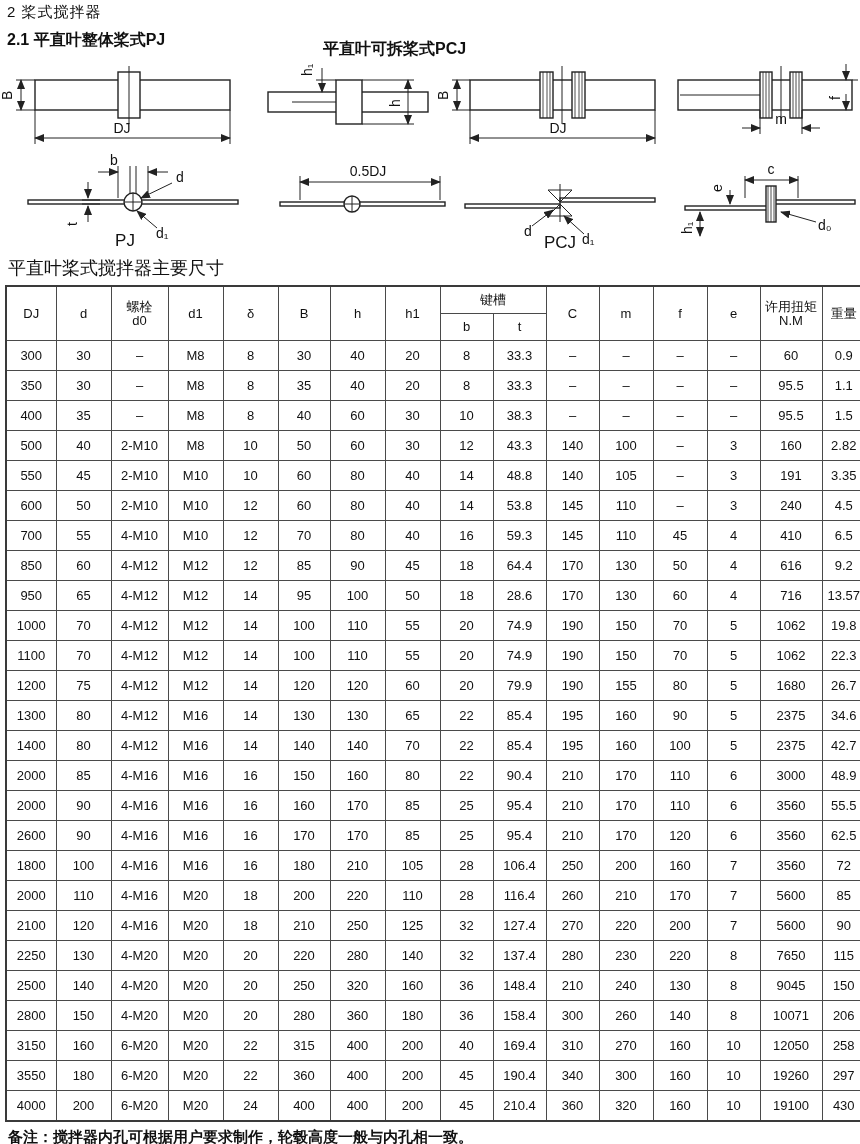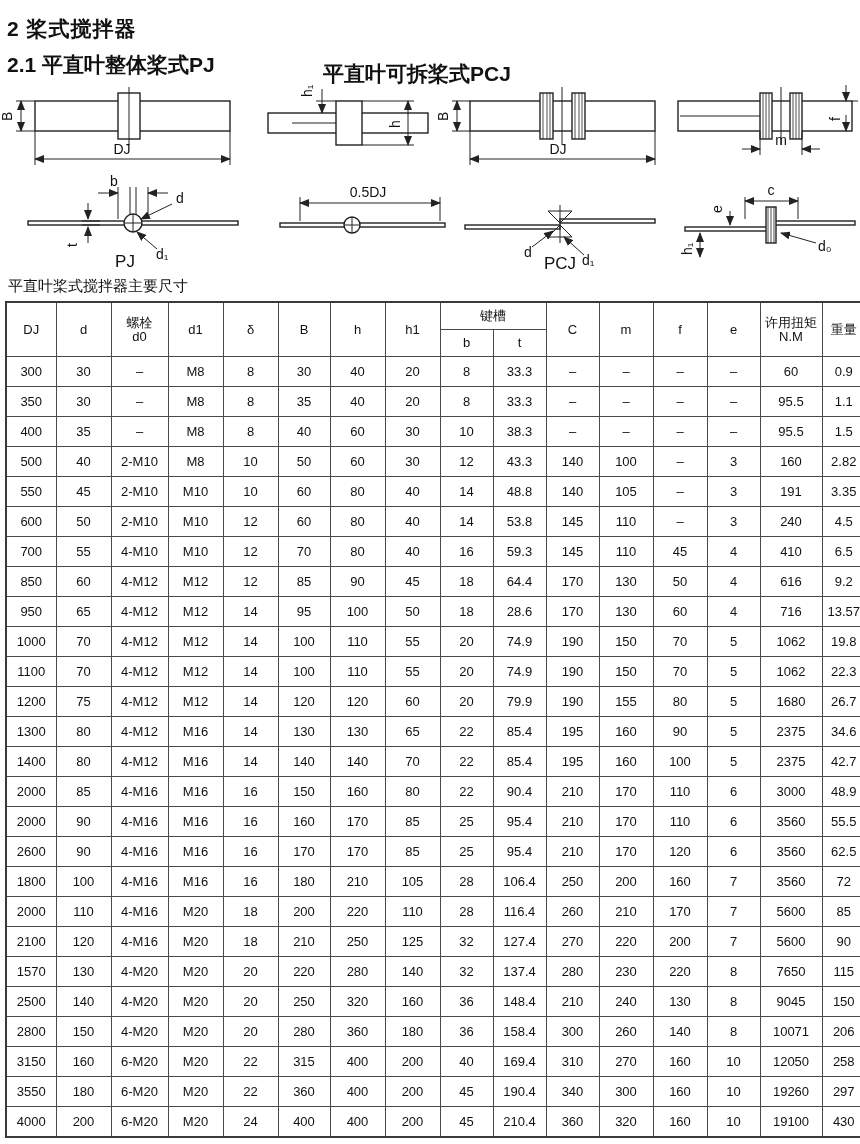--- a/index.html
+++ b/index.html
@@ -1,29 +1,29 @@
 <!DOCTYPE html>
 <html><head>
 <meta charset="utf-8">
 <style>
   html,body{margin:0;padding:0;background:#fff;}
   body{width:860px;height:1144px;color:#111;font-family:"Liberation Sans",sans-serif;overflow:hidden;}
   .page{padding:3px 5px 0 5px;position:relative;}
-  .doc-title{font-size:21px;font-weight:bold;margin:12px 0 8px 2px;letter-spacing:1px;}
-  .subtitle-row{position:relative;height:22px;font-size:21px;font-weight:bold;}
+  .doc-title{font-size:15px;font-weight:normal;margin:0 0 8px 2px;letter-spacing:1px;}
+  .subtitle-row{position:relative;height:22px;font-size:16px;font-weight:bold;}
   .subtitle-left{position:absolute;left:2px;top:0;}
   .subtitle-right{position:absolute;left:318px;top:0;margin-top:9px;}
   .diagram-wrap{width:860px;height:198px;margin-left:-5px;}
   svg text{font-family:"Liberation Sans",sans-serif;font-size:14px;fill:#111;}
   svg .big-label{font-size:17px;}
   svg .thin{stroke:#222;stroke-width:1;fill:none;}
   svg .shape{stroke:#222;stroke-width:1.4;fill:#fff;}
   svg .dim{stroke:#222;stroke-width:1;fill:none;}
   svg .hatch{stroke:#222;stroke-width:0.8;fill:none;}
-  .table-caption{font-size:15px;margin:6px 0 5px 3px;color:#111;}
+  .table-caption{font-size:18px;margin:6px 0 5px 3px;color:#111;}
   table.spec{border-collapse:collapse;table-layout:fixed;width:850px;margin:0 auto;font-size:13px;text-align:center;border:2px solid #3a3a3a;}
   table.spec th,table.spec td{border:1px solid #4a4a4a;padding:0 1px;font-weight:normal;height:29px;line-height:1.05;overflow:hidden;white-space:nowrap;}
   table.spec thead th{height:26px;}
   .note{font-size:15px;font-weight:600;margin:6px 0 0 3px;}
 </style>
 </head>
 <body>
 
 <div class="page">
 
@@ -590,21 +590,21 @@
           <td>32</td>
           <td>127.4</td>
           <td>270</td>
           <td>220</td>
           <td>200</td>
           <td>7</td>
           <td>5600</td>
           <td>90</td>
         </tr>
         <tr>
-          <td>1570</td>
+          <td>2250</td>
           <td>130</td>
           <td>4-M20</td>
           <td>M20</td>
           <td>20</td>
           <td>220</td>
           <td>280</td>
           <td>140</td>
           <td>32</td>
           <td>137.4</td>
           <td>280</td>

